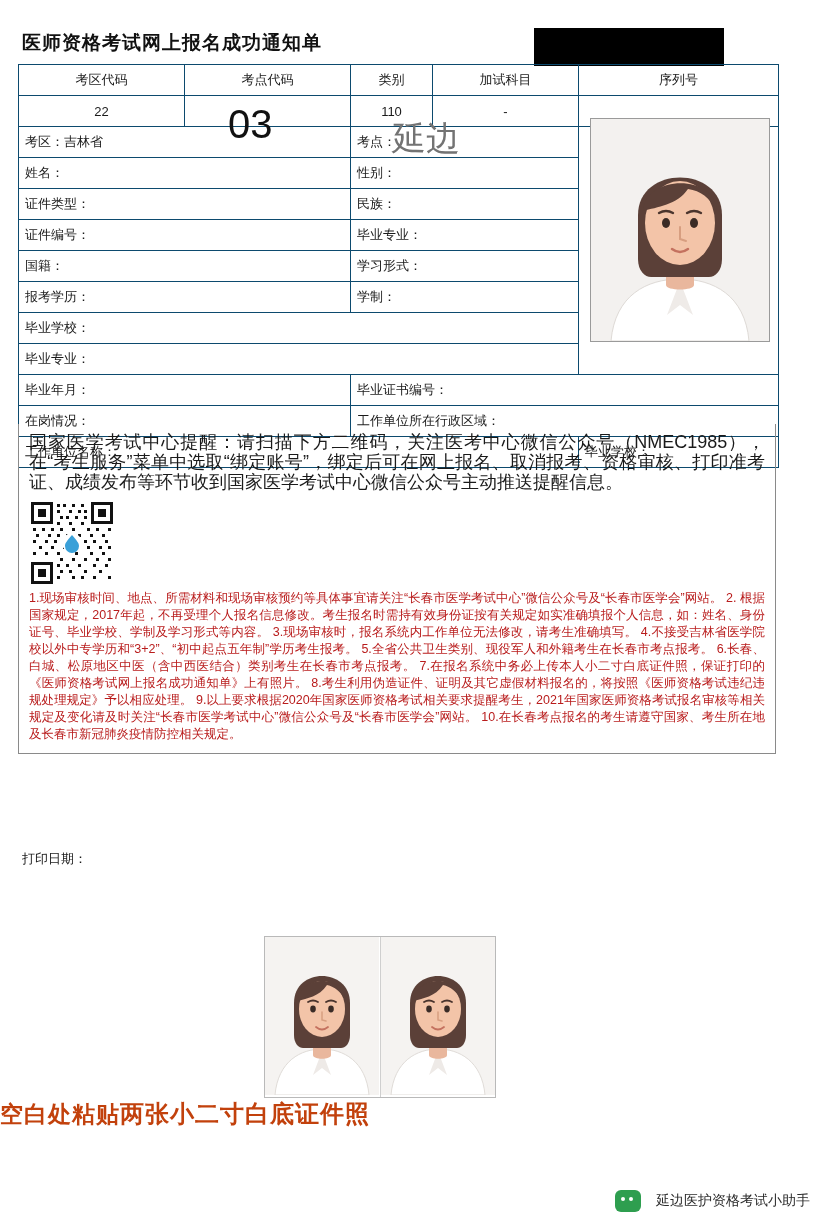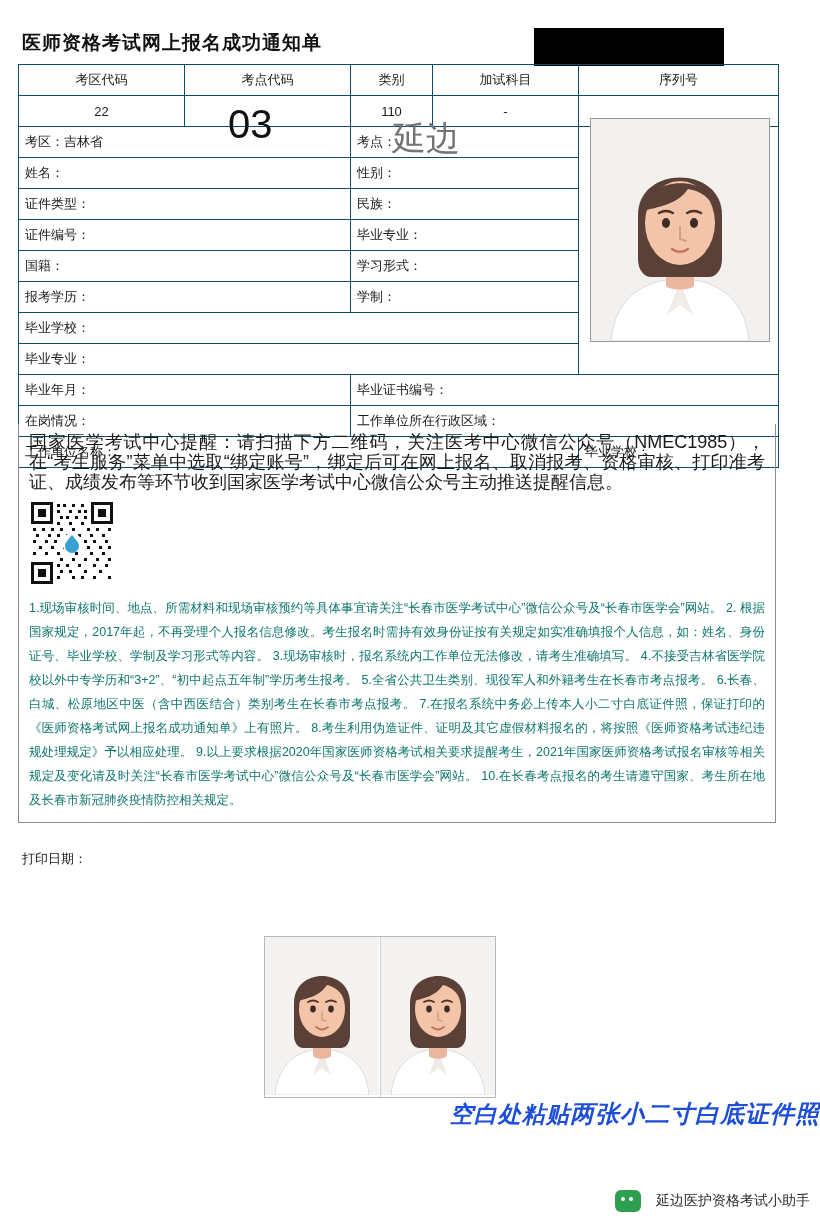--- a/index.html
+++ b/index.html
@@ -107,24 +107,24 @@
     line-height: 20px;
     color: #1a1a1a;
     text-align: justify;
   }
   .qr {
     margin-top: 8px;
     width: 86px; height: 86px;
     position: relative;
   }
   .rules {
-    margin-top: 10px;
+    margin-top: 4px;
     font-size: 12.5px;
-    line-height: 24px;
-    color: #0f766e;
+    line-height: 17px;
+    color: #b91c1c;
     text-align: justify;
   }
 
   .print-date {
     position: absolute;
     left: 22px; top: 850px;
     font-size: 13px;
     color: #1a1a1a;
   }
 
@@ -142,26 +142,25 @@
     height: 100%;
     position: relative;
     overflow: hidden;
   }
   .paste-half + .paste-half { border-left: 1px solid #cfcfcf; }
 
   .paste-caption {
     position: absolute;
     left: 0; top: 1098px;
     width: 820px;
-    text-align: right;
-    color: #1d4ed8;
+    text-align: left;
+    color: #c2410c;
     font-size: 23px;
     font-weight: 700;
     letter-spacing: 1px;
-    font-style: italic;
   }
   .paste-caption .em { font-size: 24px; }
 
   
   .footer {
     position: absolute;
     right: 10px; bottom: 8px;
     display: flex;
     align-items: center;
     gap: 15px;

